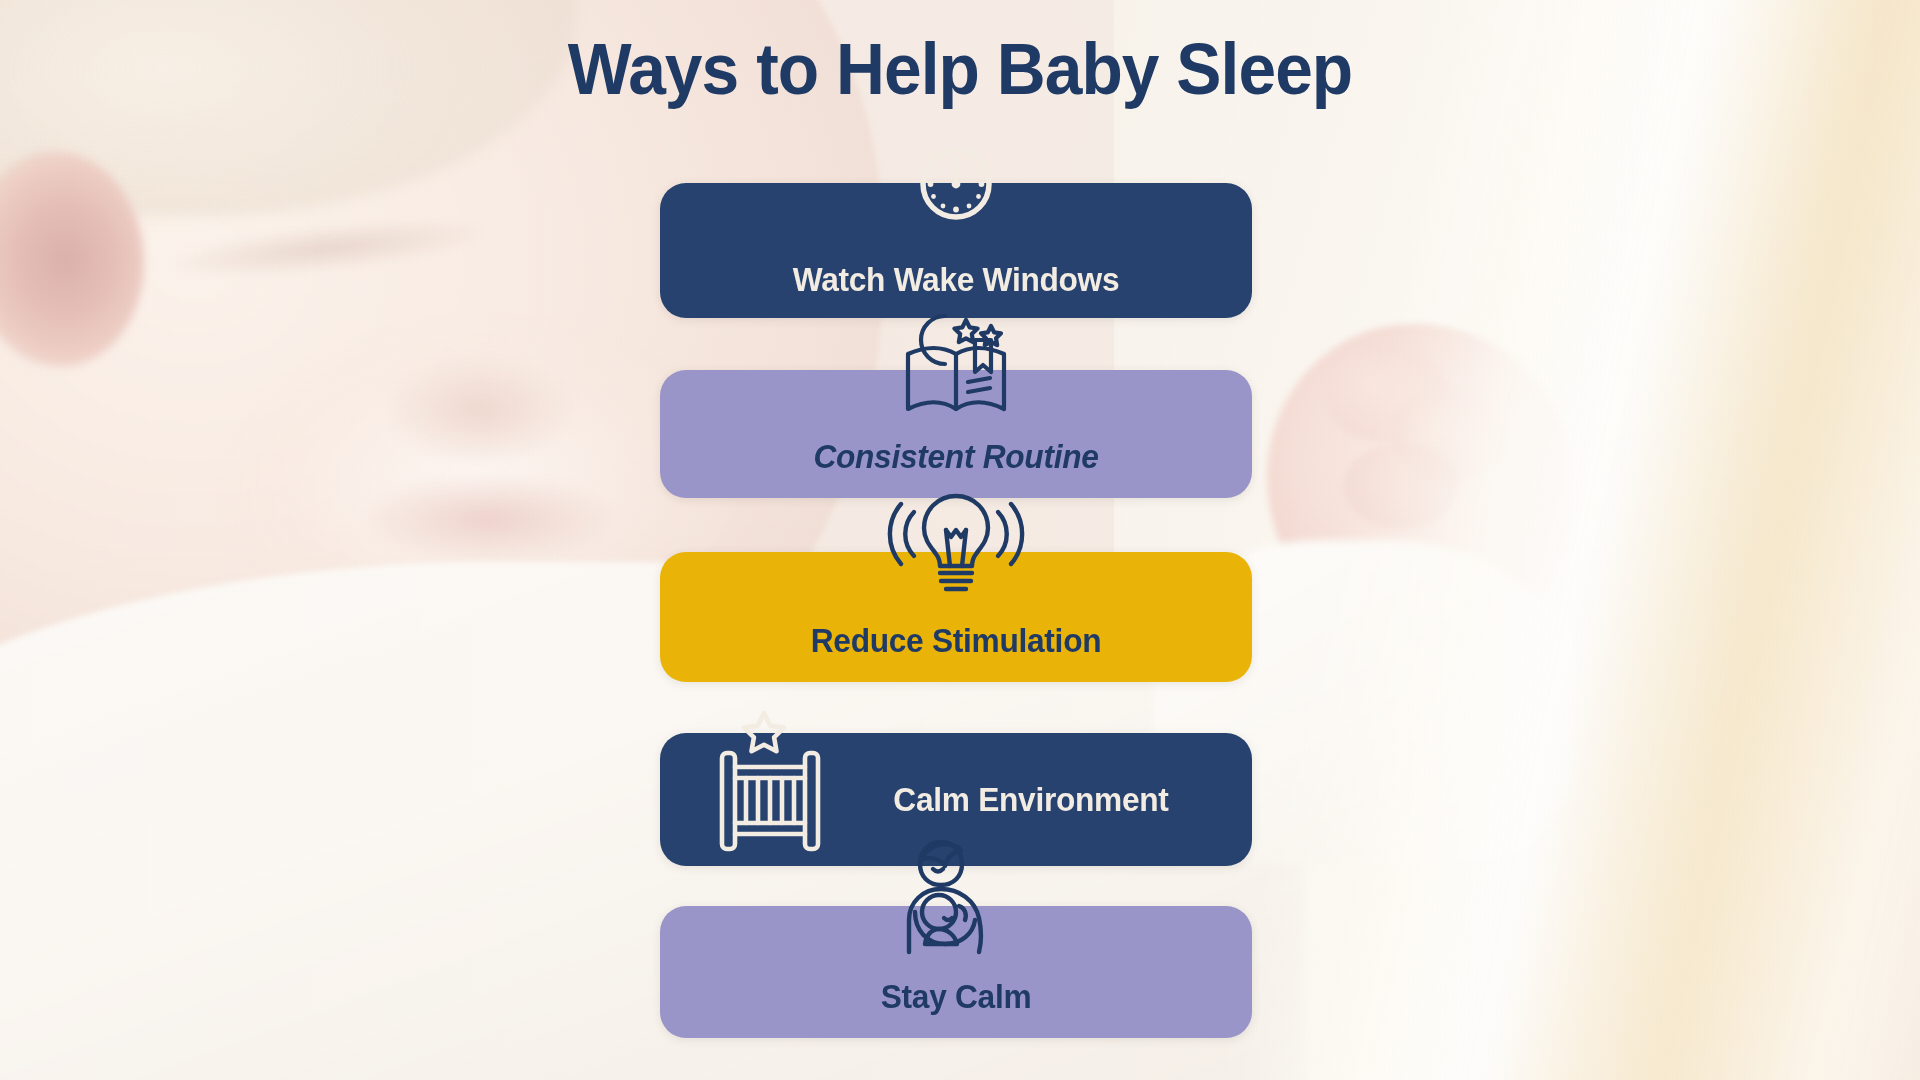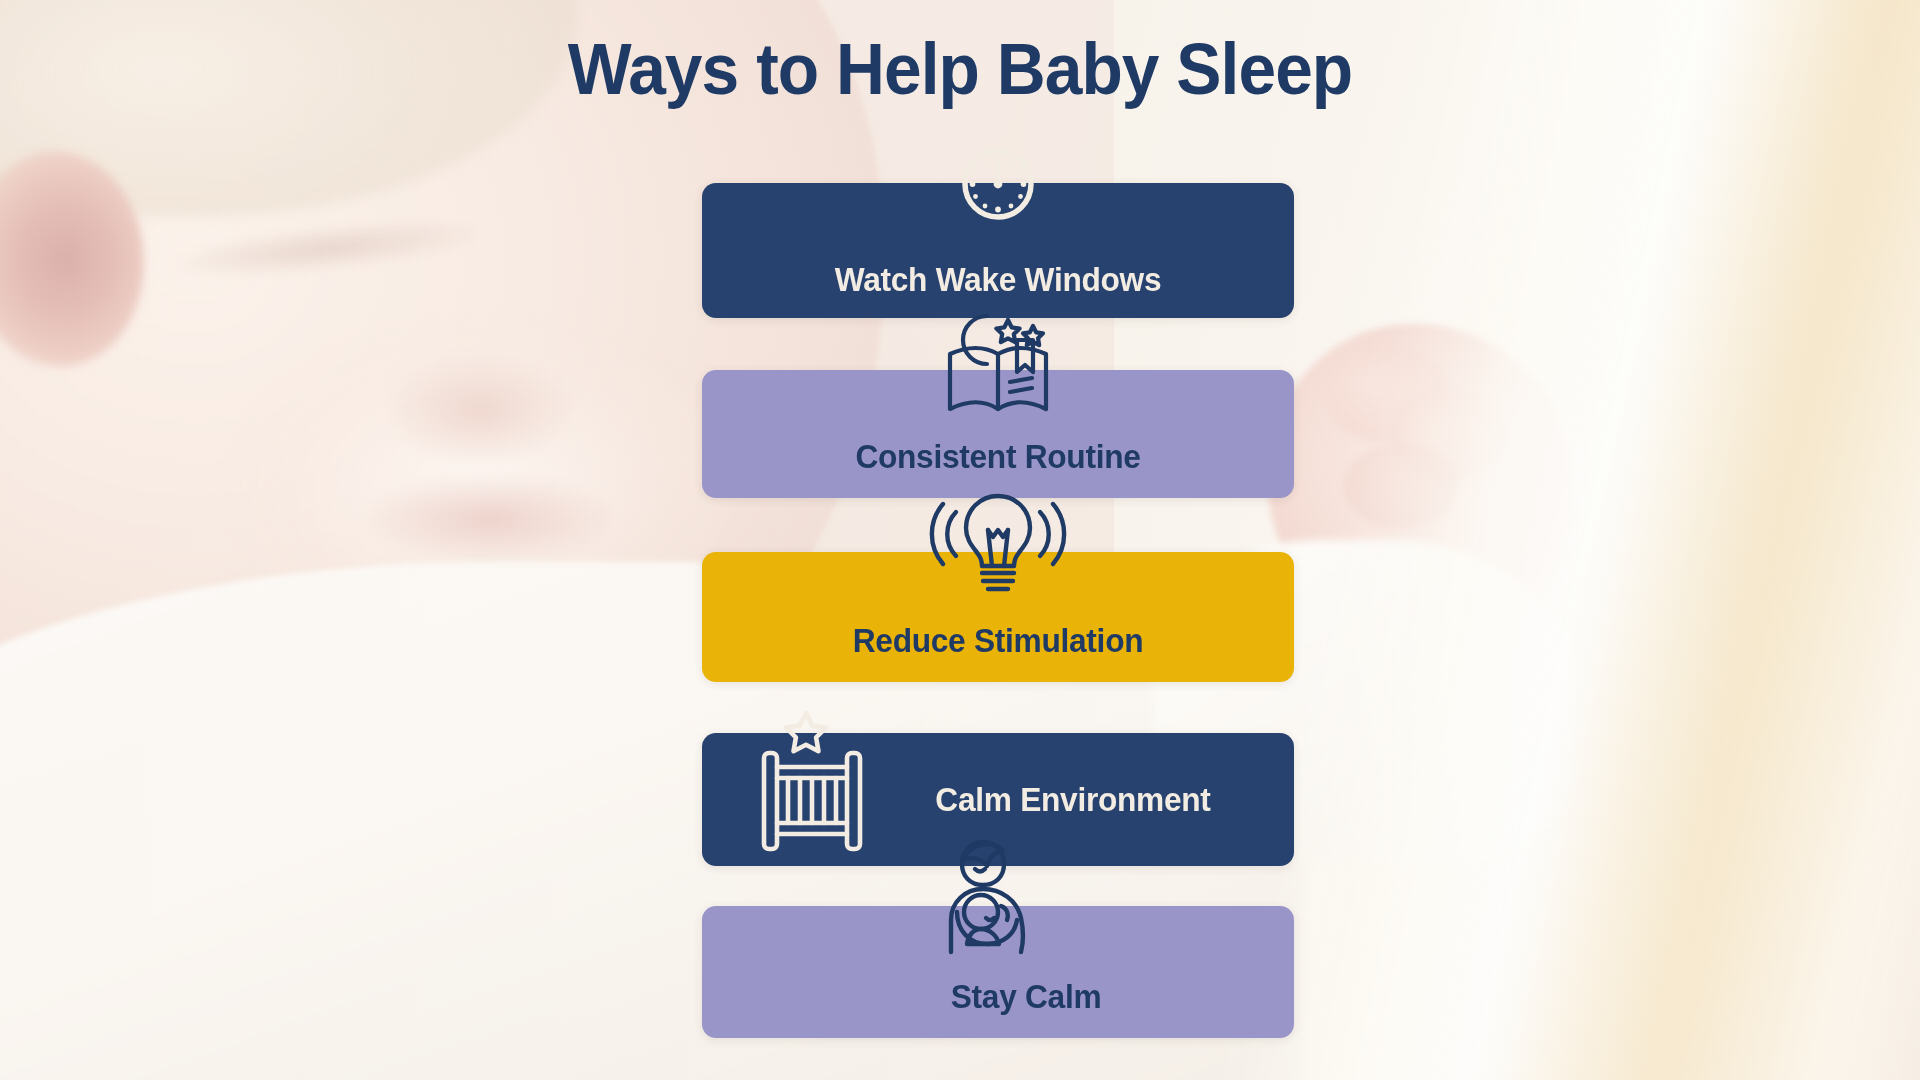--- a/index.html
+++ b/index.html
@@ -153,23 +153,22 @@
     letter-spacing:-1px;
     color:#1f3a64;
     font-family:"Liberation Sans", sans-serif;
     transform:scaleX(.94);
   }
 
   .cards { position:absolute; left:0; top:0; width:100%; height:100%; }
 
   .card {
     position:absolute;
-    border-radius:14px;
+    border-radius:26px;
     box-shadow:0 2px 10px rgba(60,45,40,.10);
-    margin-left:42px;
   }
   .card-label {
     position:absolute;
     width:100%;
     text-align:center;
     font-size:33px;
     font-weight:bold;
     letter-spacing:-.3px;
     transform:scaleX(.96);
   }
@@ -236,21 +235,21 @@
             <circle cx="18.5" cy="28.5" r="2.4"></circle>
             <circle cx="28" cy="19" r="2.4"></circle>
           </g>
           <line x1="41" y1="41" x2="41" y2="19" stroke="#f2ece2" stroke-width="5" stroke-linecap="round"></line>
           <circle cx="41" cy="41" r="4.4" fill="#f2ece2"></circle>
         </svg>
       </div>
       <div class="card-label" style="top:78px; color:#f2ece2;">Watch Wake Windows</div>
     </div>
 
-    <div class="card v" style="left:660px; top:370px; width:592px; height:128px; background:#9a95c9;">
+    <div class="card v" style="left:660px; top:370px; width:592px; height:128px; background:#9a95c9;font-style:italic;">
       <div class="icon-wrap" style="top:-62px; height:112px;">
         <svg width="108" height="112" viewBox="0 0 108 112">
           <g fill="none" stroke="#1f3a64" stroke-width="4.2" stroke-linecap="round" stroke-linejoin="round">
 
             <path d="M43 8 A24 24 0 1 0 43 56 A19 19 0 1 1 43 8 Z"></path>
 
             <path d="M64 12 l3.6 7.3 8 1.2 -5.8 5.6 1.4 8 -7.2-3.8 -7.2 3.8 1.4-8 -5.8-5.6 8-1.2 Z"></path>
             <path d="M89 18 l3.1 6.3 6.9 1 -5 4.9 1.2 6.9 -6.2-3.3 -6.2 3.3 1.2-6.9 -5-4.9 6.9-1 Z"></path>
 
             <path d="M6 46 L6 101 C24 92 40 92 54 101 C68 92 84 92 102 101 L102 46
@@ -315,21 +314,21 @@
             <path d="M50 71 L50 116"></path>
             <path d="M62 71 L62 116"></path>
             <path d="M74 71 L74 116"></path>
             <path d="M86 71 L86 116"></path>
           </g>
         </svg>
       </div>
       <div class="card-label" style="color:#f2ece2;">Calm Environment</div>
     </div>
 
-    <div class="card v" style="left:660px; top:906px; width:592px; height:132px; background:#9a95c9;padding-left:28px;">
+    <div class="card v" style="left:660px; top:906px; width:592px; height:132px; background:#9a95c9;">
       <div class="icon-wrap" style="top:-72px; height:122px;">
         <svg width="122" height="122" viewBox="0 0 122 122">
           <g fill="none" stroke="#1f3a64" stroke-width="4.4" stroke-linecap="round" stroke-linejoin="round">
 
             <path d="M46 8 C33 8 25 18 25 30 C25 42 33 51 46 51 C59 51 67 42 67 30
                      C67 18 59 8 46 8 Z"></path>
 
             <path d="M26 26 C32 12 52 4 66 16 C58 18 52 24 50 32 C46 25 34 22 26 26 Z"></path>
 
             <path d="M38 35 q5 5 10 0"></path>

